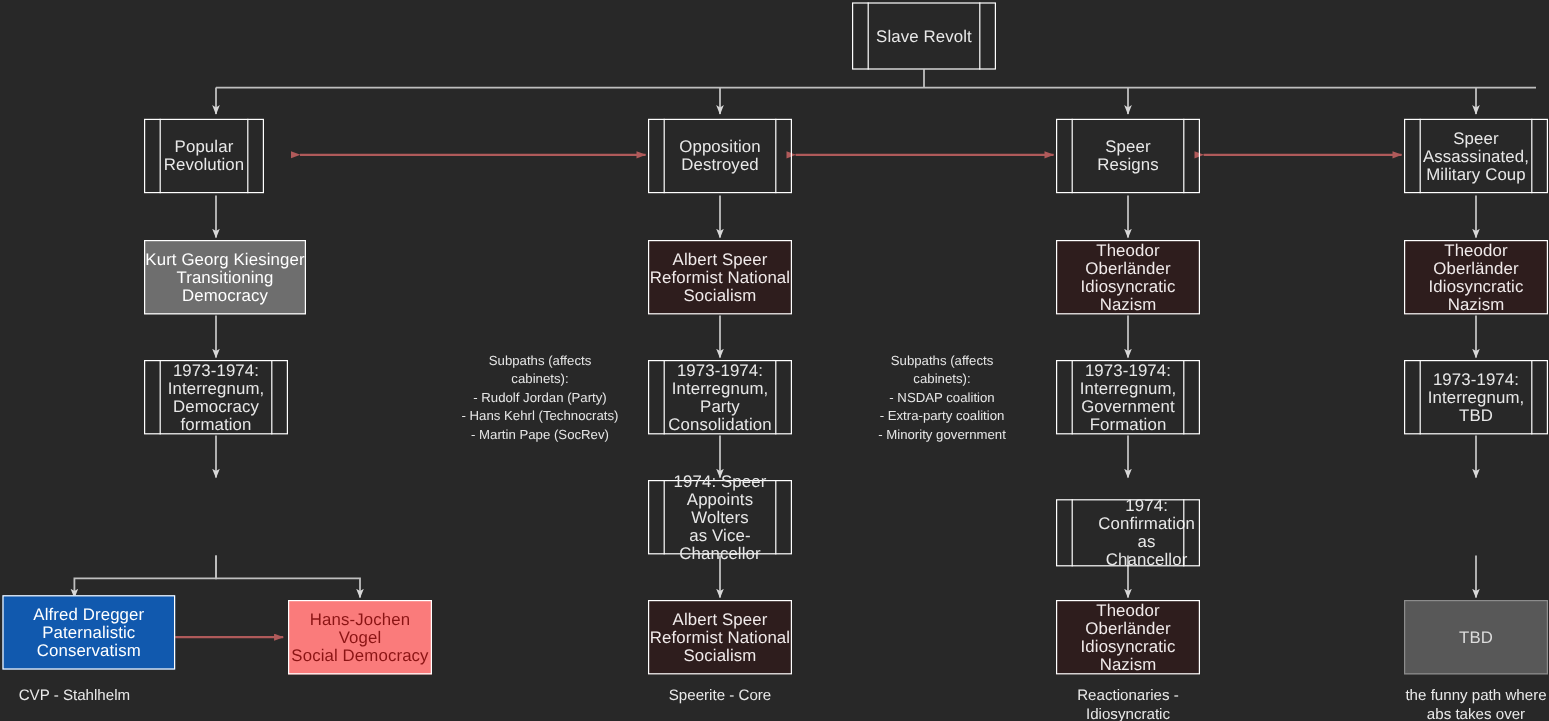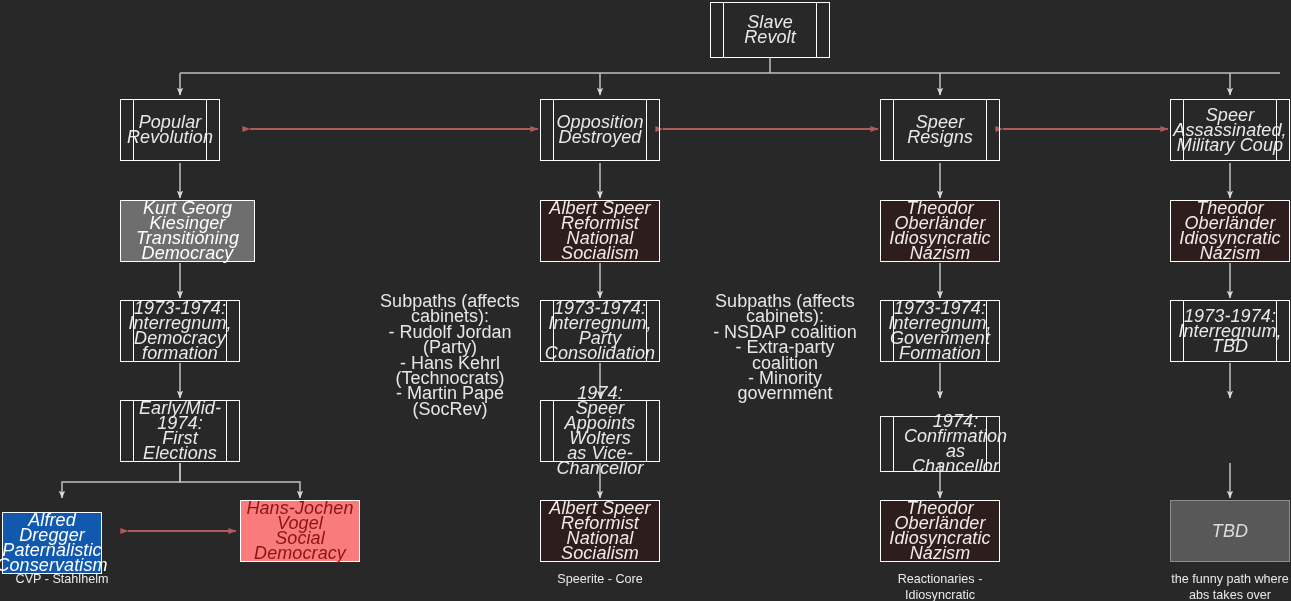--- a/index.html
+++ b/index.html
@@ -27,26 +27,25 @@
 
   
   .node {
     position: absolute;
     box-sizing: border-box;
     display: flex;
     align-items: center;
     justify-content: center;
     text-align: center;
     color: #e8e8e8;
-    font-size: 18px;
+    font-size: 14px;
     line-height: 15px;
     letter-spacing: 0.1px;
     white-space: pre-line;
     z-index: 3;
-    font-style: italic;
   }
 
   
   .n-sub {
     border: 1.6px solid #ffffff;
     background: transparent;
     padding: 0 14px;
   }
   .n-sub::before,
   .n-sub::after {
@@ -65,21 +64,21 @@
   .fill-grey   { background: #6e6e6e; color: #ffffff; }
   .fill-maroon { background: #2e1d1d; color: #f0eaea; }
   .fill-blue   { background: #1159ae; color: #ffffff; }
   .fill-pink   { background: #fa7b7b; color: #8b1414; }
   .fill-tbd    { background: #585858; color: #dcdcdc; border: 1.4px solid #8c8c8c; }
 
   
   .note {
     position: absolute;
     color: #e6e6e6;
-    font-size: 18px;
+    font-size: 11px;
     line-height: 15.4px;
     text-align: center;
     white-space: pre-line;
     z-index: 2;
   }
   .caption {
     position: absolute;
     color: #e9e9e9;
     font-size: 12.6px;
     line-height: 15.5px;
@@ -156,24 +155,22 @@
 
   <div class="node n-rect fill-grey" style="left:120px; top:200px; width:135px; height:62px;">Kurt Georg Kiesinger
 Transitioning
 Democracy</div>
 
   <div class="node n-sub" style="left:120px; top:300px; width:120px; height:62px;">1973-1974:
 Interregnum,
 Democracy
 formation</div>
 
-  <div class="node n-sub" style="left:120px; top:400px; width:120px; height:62px;">Early/Mid-1974:
-First Elections</div>
-
-  <div class="node n-rect fill-blue" style="left:2px; top:512px; width:100px; height:62px;">Alfred Dregger
+
+  <div class="node n-rect fill-blue" style="left:2px; top:496px; width:144px; height:62px;">Alfred Dregger
 Paternalistic
 Conservatism</div>
   <div class="caption" style="left:-8px; top:572px; width:140px;">CVP - Stahlhelm</div>
 
   <div class="node n-rect fill-pink" style="left:240px; top:500px; width:120px; height:62px;">Hans-Jochen Vogel
 Social Democracy</div>
   <div class="caption" style="left:230px; top:572px; width:140px;margin-top:35px;">SPD - Godesberger</div>
 
   <div class="node n-sub" style="left:540px; top:99px; width:120px; height:62px;">Opposition
 Destroyed</div>

